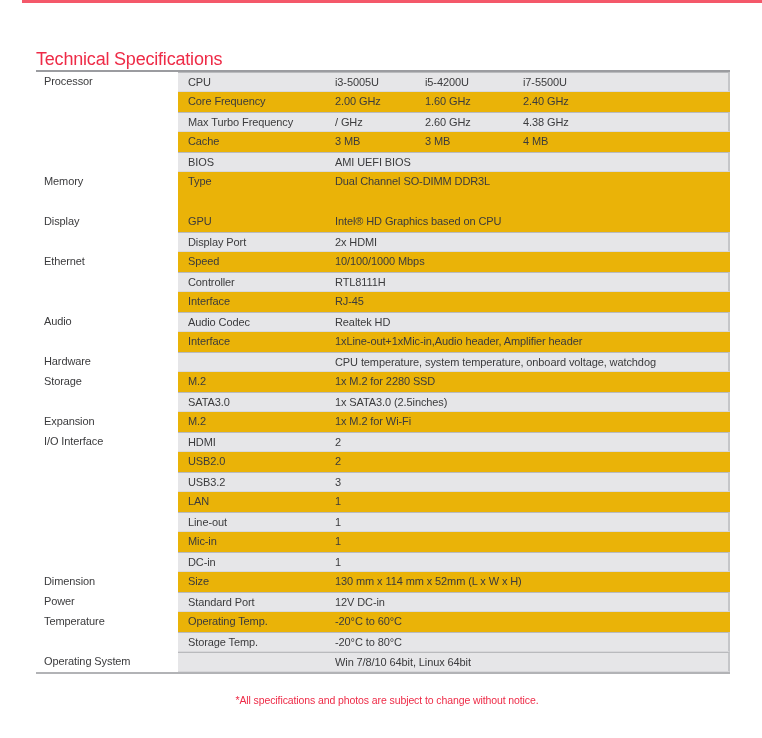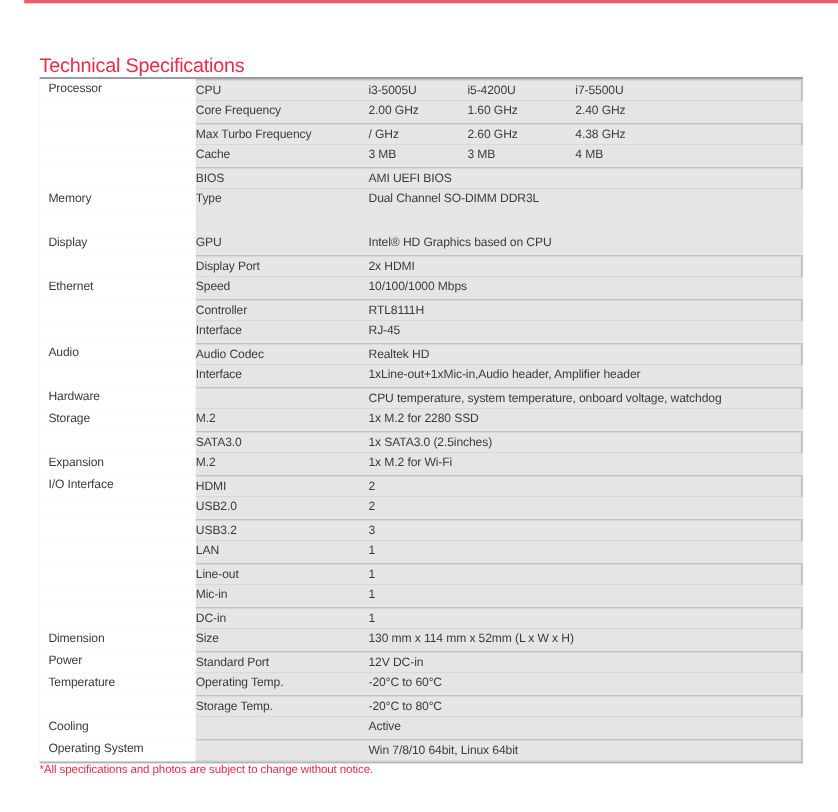--- a/index.html
+++ b/index.html
@@ -39,21 +39,21 @@
     width:694px;
     border-top:2px solid #9b9ca0;
     border-bottom:2px solid #b2b3b6;
     font-size:11px;
     letter-spacing:-0.1px;
   }
   .row{
     display:flex;
     height:20px;
     line-height:19px;
-    background:#e5e5e5;
+    background:#eab308;
   }
   .cat{
     width:142px;
     padding-left:8px;
     background:#ffffff;
     white-space:nowrap;
     overflow:hidden;
   }
   .cells{
     flex:1;
@@ -61,36 +61,37 @@
     height:100%;
   }
   .row.shaded .cells{
     background:var(--row-shade);
     border-top:1px solid #b9babd;
     border-bottom:1px solid #d8d8db;
     border-right:2px solid #c5c6c9;
   }
   .key{
     width:157px;
+    padding-left:10px;
     white-space:nowrap;
     overflow:hidden;
   }
   .vals{
     flex:1;
     display:flex;
   }
   .val{white-space:nowrap;}
   .val.col{flex:none;width:90px;}
   .val.col:nth-child(2){width:98px;}
   .val.col:nth-child(3){width:auto;}
   .footnote{
     position:absolute;
     left:36px; top:694px;
     width:702px;
-    text-align:left;
+    text-align:center;
     font-size:10.5px;
     letter-spacing:-0.1px;
     color:var(--accent-red);
   }
 </style>
 </head>
 <body>
 
 <div class="top-rule"></div>
 
@@ -354,29 +355,20 @@
       </div>
       <div class="row shaded">
         <div class="cat"></div>
         <div class="cells">
           <div class="key">Storage Temp.</div>
           <div class="vals">
             <div class="val">-20°C to 80°C</div>
           </div>
         </div>
       </div>
-      <div class="row">
-        <div class="cat">Cooling</div>
-        <div class="cells">
-          <div class="key"></div>
-          <div class="vals">
-            <div class="val">Active</div>
-          </div>
-        </div>
-      </div>
       <div class="row shaded">
         <div class="cat">Operating System</div>
         <div class="cells">
           <div class="key"></div>
           <div class="vals">
             <div class="val">Win 7/8/10 64bit, Linux 64bit</div>
           </div>
         </div>
       </div>
     </div>

